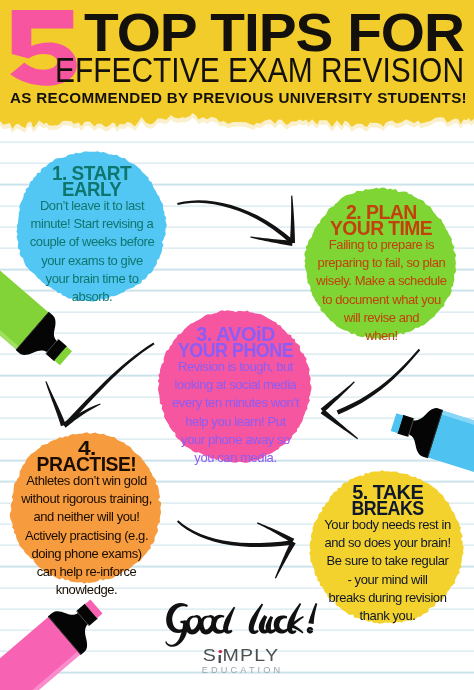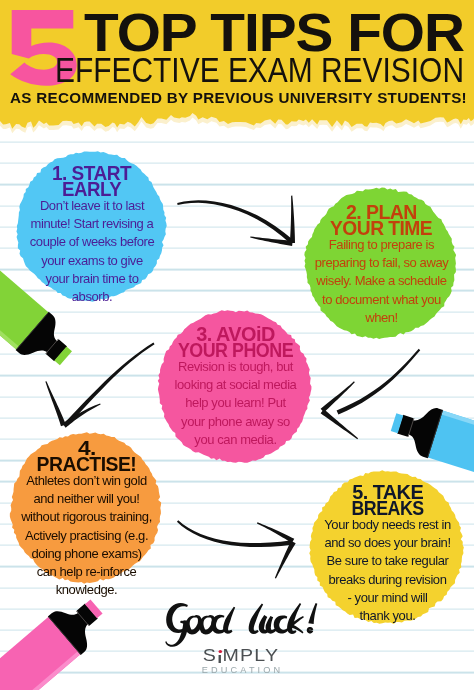--- a/index.html
+++ b/index.html
@@ -82,21 +82,21 @@
   <div class="l1" style="transform: scaleX(1.04243);">TOP TIPS FOR</div>
   <div class="l2" style="transform: scaleX(0.842865);">EFFECTIVE EXAM REVISION</div>
   <div class="l3" style="transform: scaleX(1.04226);">AS RECOMMENDED BY PREVIOUS UNIVERSITY STUDENTS!</div>
 
   <div id="tips-layer">
 
     <div class="bubble" id="tip1" style="left:16px;top:151px;width:152px;height:152px;">
       <svg class="blob" width="150" height="150" viewBox="0 0 100 100">
           <path class="blobpath" fill="#52c7f4" d="M100.48,50.00L99.74,51.84L99.54,53.67L99.91,55.56L98.94,57.29L98.37,59.04L97.31,60.67L98.37,62.80L97.44,64.45L97.31,66.34L96.85,68.15L95.99,69.80L95.50,71.62L93.94,72.90L93.88,74.98L93.00,76.63L91.81,78.08L91.19,79.92L90.03,81.41L88.11,82.24L87.25,83.95L86.09,85.43L84.10,86.05L83.45,88.08L81.61,88.79L79.86,89.54L78.57,90.89L76.74,91.46L74.97,92.04L73.21,92.59L72.02,94.23L70.24,94.72L68.58,95.45L66.95,96.28L65.23,96.88L63.33,96.87L61.77,98.05L60.00,98.51L58.22,98.98L56.32,98.57L54.56,99.21L52.78,100.05L50.93,100.48L49.08,100.01L47.23,99.88L45.39,99.74L43.54,99.64L41.67,99.61L39.79,99.54L38.19,98.20L36.19,98.54L34.41,97.98L32.86,96.81L31.03,96.39L29.76,94.72L27.74,94.71L26.60,92.95L24.82,92.40L23.46,91.15L21.84,90.30L20.05,89.67L18.70,88.41L17.24,87.30L16.07,85.86L14.58,84.77L13.49,83.29L12.28,81.92L10.71,80.82L9.19,79.65L8.07,78.15L6.62,76.86L5.88,75.11L5.22,73.34L4.68,71.53L3.07,70.20L2.34,68.46L2.80,66.31L1.24,64.85L1.26,62.90L1.55,60.92L0.93,59.17L0.39,57.39L1.09,55.45L0.29,53.68L0.80,51.82L0.57,50.00L1.24,48.20L1.45,46.40L1.65,44.62L1.86,42.83L1.92,41.01L2.60,39.31L2.23,37.36L2.65,35.58L3.50,33.93L4.33,32.31L4.98,30.62L5.20,28.72L6.46,27.30L6.54,25.26L8.24,24.14L8.94,22.43L9.47,20.55L11.23,19.58L11.85,17.72L13.40,16.64L14.03,14.69L16.30,14.38L16.71,12.10L18.21,10.99L20.06,10.35L21.25,8.85L22.71,7.69L24.41,6.92L25.74,5.49L27.52,4.86L29.51,4.73L31.37,4.43L33.15,4.00L34.64,2.73L36.40,2.20L38.27,2.13L39.95,1.23L41.85,1.48L43.66,1.24L45.40,0.33L47.24,0.33L49.09,0.53L50.91,0.56L52.75,0.47L54.62,0.16L56.37,1.00L58.28,0.67L60.05,1.26L61.73,2.10L63.56,2.33L65.38,2.66L67.39,2.53L68.86,3.86L70.53,4.65L72.58,4.65L73.91,6.13L75.33,7.35L76.95,8.22L78.78,8.81L80.28,9.90L81.67,11.14L83.09,12.33L84.01,14.06L85.53,15.12L86.83,16.42L88.25,17.64L88.62,19.70L90.32,20.70L91.00,22.47L91.62,24.23L92.59,25.76L93.54,27.31L94.26,28.97L95.52,30.40L95.97,32.19L96.83,33.82L97.89,35.41L98.08,37.28L98.19,39.14L98.99,40.84L98.90,42.72L100.12,44.42L99.62,46.33L100.21,48.14Z"></path>
         </svg>
-      <div class="btxt" style="padding-top: 15px; color: #4c1d95;">
+      <div class="btxt" style="padding-top: 15px; color: #0f766e;">
         <div class="bh">
             <div><span style="display: inline-block; transform-origin: 50% 50%; transform: scaleX(0.9516);">1. START</span></div>
             <div><span style="display: inline-block; transform-origin: 50% 50%; transform: scaleX(0.9335);">EARLY</span></div>
           </div>
         <div class="bb">
             <div>Don’t leave it to last</div>
             <div>minute! Start revising a</div>
             <div>couple of weeks before</div>
             <div>your exams to give</div>
             <div>your brain time to</div>
@@ -109,60 +109,62 @@
       <svg class="blob" width="151" height="151" viewBox="0 0 100 100">
           <path class="blobpath" fill="#7ed534" d="M99.94,50.00L99.58,51.83L99.88,53.69L99.93,55.56L98.72,57.26L98.80,59.12L98.92,61.03L98.32,62.79L98.16,64.67L96.70,66.13L97.16,68.27L96.48,70.01L95.56,71.65L94.19,73.03L93.28,74.63L92.30,76.19L92.19,78.33L90.38,79.33L89.24,80.79L87.90,82.06L86.73,83.48L85.76,85.10L84.20,86.15L82.71,87.24L81.43,88.56L80.04,89.78L78.61,90.95L76.70,91.39L75.24,92.50L73.14,92.47L71.84,93.86L70.28,94.81L68.56,95.39L66.66,95.48L65.28,97.04L63.11,96.06L61.51,96.97L59.99,98.44L58.17,98.66L56.33,98.67L54.54,99.02L52.73,99.14L50.91,99.44L49.08,99.98L47.28,99.09L45.39,99.79L43.61,99.13L41.76,99.10L40.08,98.15L38.02,98.90L36.23,98.39L34.41,97.97L33.05,96.28L30.85,96.85L29.43,95.44L27.80,94.59L25.88,94.27L24.24,93.38L22.60,92.47L20.99,91.53L19.74,90.07L18.43,88.74L16.76,87.85L15.64,86.32L14.28,85.07L13.30,83.46L11.76,82.35L10.30,81.15L10.19,78.92L8.77,77.69L7.90,76.07L6.69,74.65L6.10,72.88L4.90,71.43L4.51,69.59L3.66,67.95L3.66,66.01L3.09,64.29L1.64,62.80L1.68,60.89L1.22,59.12L1.28,57.26L0.94,55.46L0.42,53.67L-0.28,51.86L0.24,50.00L-0.33,48.14L0.35,46.32L-0.43,44.39L-0.19,42.53L0.94,40.83L0.44,38.83L1.95,37.28L2.09,35.41L3.22,33.84L4.63,32.42L4.90,30.58L5.75,28.98L6.28,27.21L7.38,25.74L8.28,24.17L9.85,23.04L10.26,21.13L11.42,19.73L12.91,18.61L14.07,17.25L14.84,15.48L15.73,13.78L17.35,12.83L19.04,12.01L20.07,10.37L21.62,9.39L22.89,7.97L24.22,6.59L25.84,5.66L27.39,4.60L29.29,4.24L31.17,3.93L32.88,3.26L34.37,1.89L36.34,2.00L38.27,2.11L39.87,0.86L41.76,0.92L43.61,0.89L45.42,0.54L47.21,-0.19L49.09,0.51L50.93,-0.28L52.78,-0.14L54.54,1.03L56.47,0.25L58.20,1.15L60.15,0.74L61.62,2.57L63.53,2.44L65.49,2.33L67.38,2.56L68.83,3.94L70.66,4.37L72.07,5.68L73.76,6.40L75.24,7.49L77.22,7.80L78.78,8.81L79.74,10.62L81.28,11.62L83.05,12.37L83.97,14.10L84.94,15.70L86.07,17.12L87.20,18.52L88.41,19.86L90.26,20.75L90.89,22.54L91.89,24.06L92.73,25.68L93.36,27.40L94.53,28.85L95.21,30.54L96.25,32.08L97.20,33.69L97.15,35.64L97.78,37.36L99.01,38.95L98.21,40.99L99.22,42.67L100.06,44.43L99.46,46.34L99.71,48.16Z"></path>
         </svg>
       <div class="btxt" style="padding-top: 17px; color: #c2410c;">
         <div class="bh">
             <div><span style="display: inline-block; transform-origin: 50% 50%; transform: scaleX(0.9747);">2. PLAN</span></div>
             <div><span style="display: inline-block; transform-origin: 50% 50%; transform: scaleX(0.9607);">YOUR TIME</span></div>
           </div>
         <div class="bb">
             <div>Failing to prepare is</div>
-            <div>preparing to fail, so away</div>
+            <div>preparing to fail, so plan</div>
             <div>wisely. Make a schedule</div>
             <div>to document what you</div>
+            <div>will revise and</div>
             <div>when!</div>
           </div>
       </div>
     </div>
 
     <div class="bubble" id="tip3" style="left:158px;top:310px;width:155px;height:155px;">
       <svg class="blob" width="153" height="153" viewBox="0 0 100 100">
           <path class="blobpath" fill="#f5569f" d="M100.30,50.00L100.25,51.86L99.77,53.69L99.46,55.51L98.58,57.23L99.28,59.21L98.28,60.89L97.57,62.59L97.65,64.51L96.55,66.08L95.90,67.78L95.20,69.46L94.76,71.27L94.20,73.04L93.11,74.54L92.36,76.23L91.01,77.54L90.70,79.57L89.05,80.64L87.83,82.01L87.21,83.92L85.88,85.22L83.72,85.64L83.04,87.61L81.42,88.55L79.69,89.32L78.69,91.06L76.96,91.80L75.42,92.81L73.87,93.80L72.12,94.42L70.23,94.70L68.98,96.43L67.30,97.23L65.53,97.79L63.80,98.52L61.83,98.31L60.13,99.15L58.36,99.82L56.48,99.79L54.57,99.36L52.73,99.25L50.92,99.79L49.08,99.75L47.27,99.14L45.43,99.31L43.68,98.56L41.85,98.54L40.30,97.07L38.18,98.26L36.66,96.90L34.68,97.16L33.21,95.84L31.51,95.23L29.80,94.64L28.18,93.83L26.55,93.04L24.38,93.14L22.74,92.26L21.38,90.96L19.77,90.03L18.05,89.21L16.48,88.16L15.52,86.44L14.16,85.18L12.76,83.95L11.45,82.62L11.30,80.37L9.62,79.33L8.53,77.85L7.50,76.31L6.83,74.57L5.76,73.06L4.84,71.45L3.93,69.83L4.14,67.77L3.32,66.13L2.38,64.50L2.80,62.49L1.17,61.01L1.22,59.12L1.00,57.30L0.80,55.48L0.35,53.68L-0.06,51.85L0.25,50.00L0.82,48.18L-0.11,46.29L0.94,44.54L0.26,42.59L1.35,40.91L1.33,39.03L1.84,37.25L2.47,35.52L3.81,34.04L3.67,32.05L4.15,30.26L4.75,28.50L5.34,26.72L7.25,25.67L7.67,23.79L9.07,22.51L9.76,20.77L10.74,19.20L12.14,17.96L12.89,16.17L14.91,15.55L16.17,14.24L17.15,12.60L18.51,11.36L19.94,10.19L21.31,8.94L23.10,8.30L24.70,7.40L26.32,6.55L27.93,5.69L29.42,4.54L30.97,3.45L32.72,2.83L34.71,2.94L36.43,2.31L38.24,2.00L39.89,0.95L41.64,0.23L43.58,0.65L45.39,0.21L47.26,0.55L49.09,0.60L50.90,1.51L52.75,0.42L54.57,0.66L56.38,0.99L58.34,0.34L60.00,1.49L61.85,1.62L63.60,2.21L65.45,2.44L67.29,2.79L68.97,3.61L70.58,4.53L72.16,5.50L73.79,6.35L75.34,7.34L77.12,7.96L78.19,9.65L80.06,10.19L81.05,11.90L82.46,13.04L83.69,14.39L84.80,15.83L87.00,16.27L87.46,18.30L89.40,19.09L89.75,21.12L91.37,22.22L92.81,23.49L92.71,25.69L93.39,27.39L95.16,28.54L95.78,30.29L97.06,31.77L96.82,33.82L97.76,35.45L98.42,37.19L99.18,38.91L98.67,40.90L98.93,42.71L99.82,44.45L99.54,46.33L99.39,48.17Z"></path>
         </svg>
-      <div class="btxt" style="padding-top: 17px; color: #be185d;">
+      <div class="btxt" style="padding-top: 17px; color: #8b5cf6;">
         <div class="bh">
             <div><span style="display: inline-block; transform-origin: 50% 50%; transform: scaleX(0.9955);">3. AVOiD</span></div>
             <div><span style="display: inline-block; transform-origin: 50% 50%; transform: scaleX(0.8932);">YOUR PHONE</span></div>
           </div>
         <div class="bb">
             <div>Revision is tough, but</div>
             <div>looking at social media</div>
+            <div>every ten minutes won’t</div>
             <div>help you learn! Put</div>
             <div>your phone away so</div>
             <div>you can media.</div>
           </div>
       </div>
     </div>
 
     <div class="bubble" id="tip4" style="left:10px;top:432px;width:153px;height:154px;">
       <svg class="blob" width="151" height="152" viewBox="0 0 100 100">
           <path class="blobpath" fill="#f79b3f" d="M99.54,50.00L99.89,51.84L99.95,53.70L99.35,55.49L99.18,57.32L99.35,59.22L98.07,60.84L97.38,62.54L98.04,64.63L97.54,66.42L96.41,67.98L95.72,69.68L95.76,71.74L94.92,73.41L93.01,74.48L93.26,76.79L91.65,77.97L90.67,79.55L89.42,80.93L88.10,82.23L87.08,83.80L86.00,85.34L84.12,86.06L82.57,87.08L81.18,88.26L79.94,89.64L78.47,90.75L76.76,91.48L74.93,91.98L73.57,93.25L72.04,94.26L70.27,94.78L68.79,95.97L67.12,96.73L65.33,97.17L63.36,96.95L61.75,97.98L59.68,96.97L58.16,98.59L56.38,99.01L54.57,99.27L52.76,99.66L50.91,99.29L49.07,100.09L47.28,99.02L45.43,99.27L43.61,99.12L41.76,99.07L39.97,98.67L38.38,97.43L36.37,97.92L34.91,96.44L32.63,97.43L31.05,96.35L29.37,95.58L27.82,94.53L25.97,94.09L24.54,92.87L22.73,92.28L21.62,90.62L19.98,89.75L18.54,88.61L17.28,87.25L16.11,85.82L15.35,84.01L13.51,83.26L12.47,81.75L10.98,80.61L9.70,79.28L8.94,77.57L7.57,76.27L6.23,74.91L5.74,73.07L4.90,71.43L4.12,69.75L4.01,67.82L2.58,66.38L2.84,64.37L1.39,62.86L1.81,60.86L1.06,59.15L0.39,57.39L-0.10,55.58L-0.11,53.71L0.81,51.82L0.81,50.00L0.39,48.17L1.11,46.38L2.01,44.66L1.21,42.73L1.81,40.99L2.32,39.25L2.38,37.40L2.60,35.56L2.80,33.70L4.29,32.29L4.86,30.57L6.22,29.20L6.40,27.27L6.54,25.26L7.65,23.78L8.25,21.97L9.61,20.66L10.41,18.94L11.22,17.19L12.52,15.83L13.78,14.44L15.35,13.37L16.99,12.42L18.28,11.08L19.84,10.07L20.99,8.48L22.85,7.91L24.83,7.62L26.22,6.36L27.81,5.43L29.58,4.89L31.31,4.29L32.84,3.15L34.90,3.53L36.46,2.42L38.40,2.66L40.00,1.48L41.77,0.98L43.67,1.35L45.45,0.84L47.27,0.84L49.08,0.32L50.93,-0.19L52.73,0.88L54.58,0.52L56.51,-0.03L58.27,0.76L60.06,1.20L62.06,0.78L63.68,1.94L65.49,2.31L67.20,3.04L69.24,2.94L70.62,4.44L72.21,5.40L73.90,6.15L75.71,6.71L76.95,8.23L78.73,8.88L80.17,10.05L81.23,11.68L82.40,13.11L83.90,14.16L85.43,15.22L86.85,16.41L87.70,18.10L89.00,19.40L89.91,21.01L91.16,22.36L92.21,23.86L92.87,25.60L93.92,27.11L94.44,28.89L95.73,30.31L96.86,31.85L96.48,33.94L97.93,35.40L98.42,37.19L98.58,39.05L98.91,40.86L99.39,42.64L98.14,44.64L100.12,46.29L99.93,48.15Z"></path>
         </svg>
       <div class="btxt" style="padding-top: 9px; color: rgb(26, 13, 0);">
         <div class="bh">
             <div><span style="display: inline-block; transform-origin: 50% 50%; transform: scaleX(1.1351);">4.</span></div>
             <div><span style="display: inline-block; transform-origin: 50% 50%; transform: scaleX(0.9685);">PRACTISE!</span></div>
           </div>
         <div class="bb">
             <div>Athletes don’t win gold</div>
+            <div>without rigorous training,</div>
             <div>and neither will you!</div>
-            <div>without rigorous training,</div>
             <div>Actively practising (e.g.</div>
             <div>doing phone exams)</div>
             <div>can help re-inforce</div>
             <div>knowledge.</div>
           </div>
       </div>
     </div>
 
     <div class="bubble" id="tip5" style="left:309px;top:471px;width:157px;height:155px;">
       <svg class="blob" width="155" height="153" viewBox="0 0 100 100">
@@ -170,22 +172,22 @@
         </svg>
       <div class="btxt" style="padding-top: 14px; color: #0f172a;">
         <div class="bh">
             <div><span style="display: inline-block; transform-origin: 50% 50%; transform: scaleX(0.995);">5. TAKE</span></div>
             <div><span style="display: inline-block; transform-origin: 50% 50%; transform: scaleX(0.8909);">BREAKS</span></div>
           </div>
         <div class="bb">
             <div>Your body needs rest in</div>
             <div>and so does your brain!</div>
             <div>Be sure to take regular</div>
+            <div>- your mind will</div>
             <div>breaks during revision</div>
-            <div>- your mind will</div>
             <div>thank you.</div>
           </div>
       </div>
     </div>
 
   </div>
 
   <svg id="decor-layer" width="474" height="690" viewBox="0 0 474 690" style="position:absolute;left:0;top:0;">
 
     <g transform="translate(66.2,360.2) rotate(220.8) scale(1.0)">

